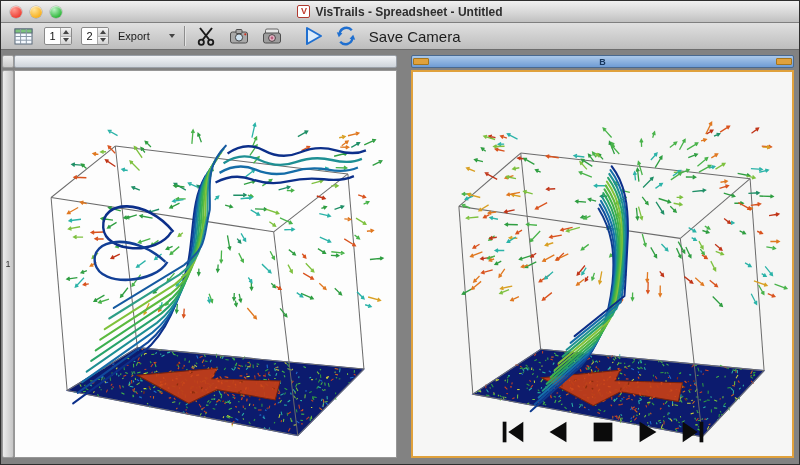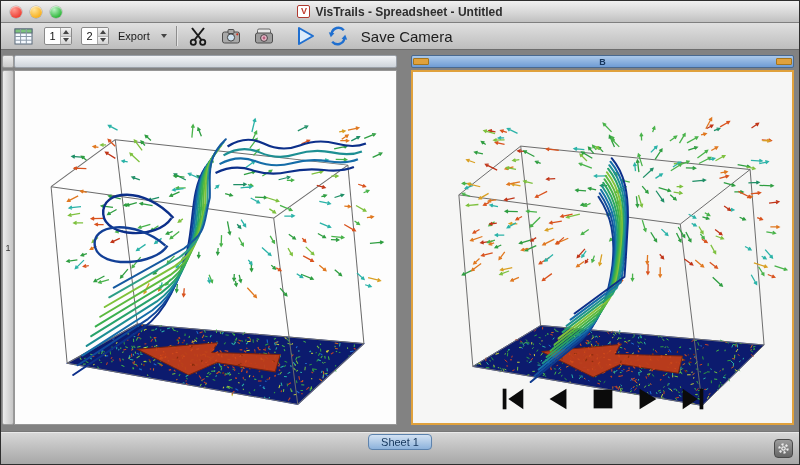--- a/index.html
+++ b/index.html
@@ -25,21 +25,21 @@
   .tbtn{background:transparent;border:none;display:flex;align-items:center;justify-content:center;
     height:24px;min-width:24px;cursor:default}
   .spin{display:flex;align-items:stretch;background:#fff;border:1px solid #8a8a8a;border-radius:2px;height:18px;overflow:hidden}
   .spin input{width:15px;border:none;font-size:11px;text-align:center;background:transparent;outline:none;
     font-family:"Liberation Sans",sans-serif;color:#111}
   .steppers{display:flex;flex-direction:column;border-left:1px solid #aaa;width:11px}
   .step{flex:1;border:none;background:linear-gradient(#f6f6f6,#cfcfcf);display:flex;align-items:center;justify-content:center;padding:0}
   .step+.step{border-top:1px solid #b5b5b5}
   .tri-up{width:0;height:0;border-left:3px solid transparent;border-right:3px solid transparent;border-bottom:4px solid #444}
   .tri-down{width:0;height:0;border-left:3px solid transparent;border-right:3px solid transparent;border-top:4px solid #444}
-  .export{gap:11px;font-size:11px;color:#1c1c1c}
+  .export{gap:19px;font-size:11px;color:#1c1c1c}
   .sep{width:1px;height:20px;background:#8d8d8d;box-shadow:1px 0 0 #e4e4e4}
   .savecam{font-size:15px;color:#1c1c1c;margin-left:2px}
   .gap-l{margin-left:8px}
   
   .sheet{flex:1;background:#828282;display:grid;
     grid-template-columns:12px 1fr 14px 1fr;grid-template-rows:13px 1fr;
     gap:2px 0;padding:5px 5px 6px 1px}
   .corner{grid-area:1/1;background:linear-gradient(#ececec,#cbcbcb);border:1px solid #9a9a9a;border-radius:2px}
   .colheader{background:linear-gradient(#f3f5f8,#ced4db);border:1px solid #9aa0a8;border-radius:2px;position:relative}
   .colheader.a{grid-area:1/2}
@@ -1644,23 +1644,13 @@
         <button class="pbtn">
           <svg viewBox="0 0 32 32">
             <polygon points="5,5 5,27 21,16"></polygon>
               <rect x="23" y="5" width="4" height="22"></rect>
           </svg>
         </button>
       </div>
     </div>
   </div>
 
-  <div class="bottombar">
-    <div class="tabrail"></div>
-    <div class="sheettab">Sheet 1</div>
-    <button class="gearbtn">
-      <svg width="13" height="13" viewBox="0 0 13 13">
-        <circle cx="6.5" cy="6.5" r="4.1" fill="none" stroke="#ececec" stroke-width="2.2" stroke-dasharray="2.1 2.1"></circle>
-        <circle cx="6.5" cy="6.5" r="1.7" fill="none" stroke="#ececec" stroke-width="1.3"></circle>
-      </svg>
-    </button>
-  </div>
 </div>
 
 </body></html>

